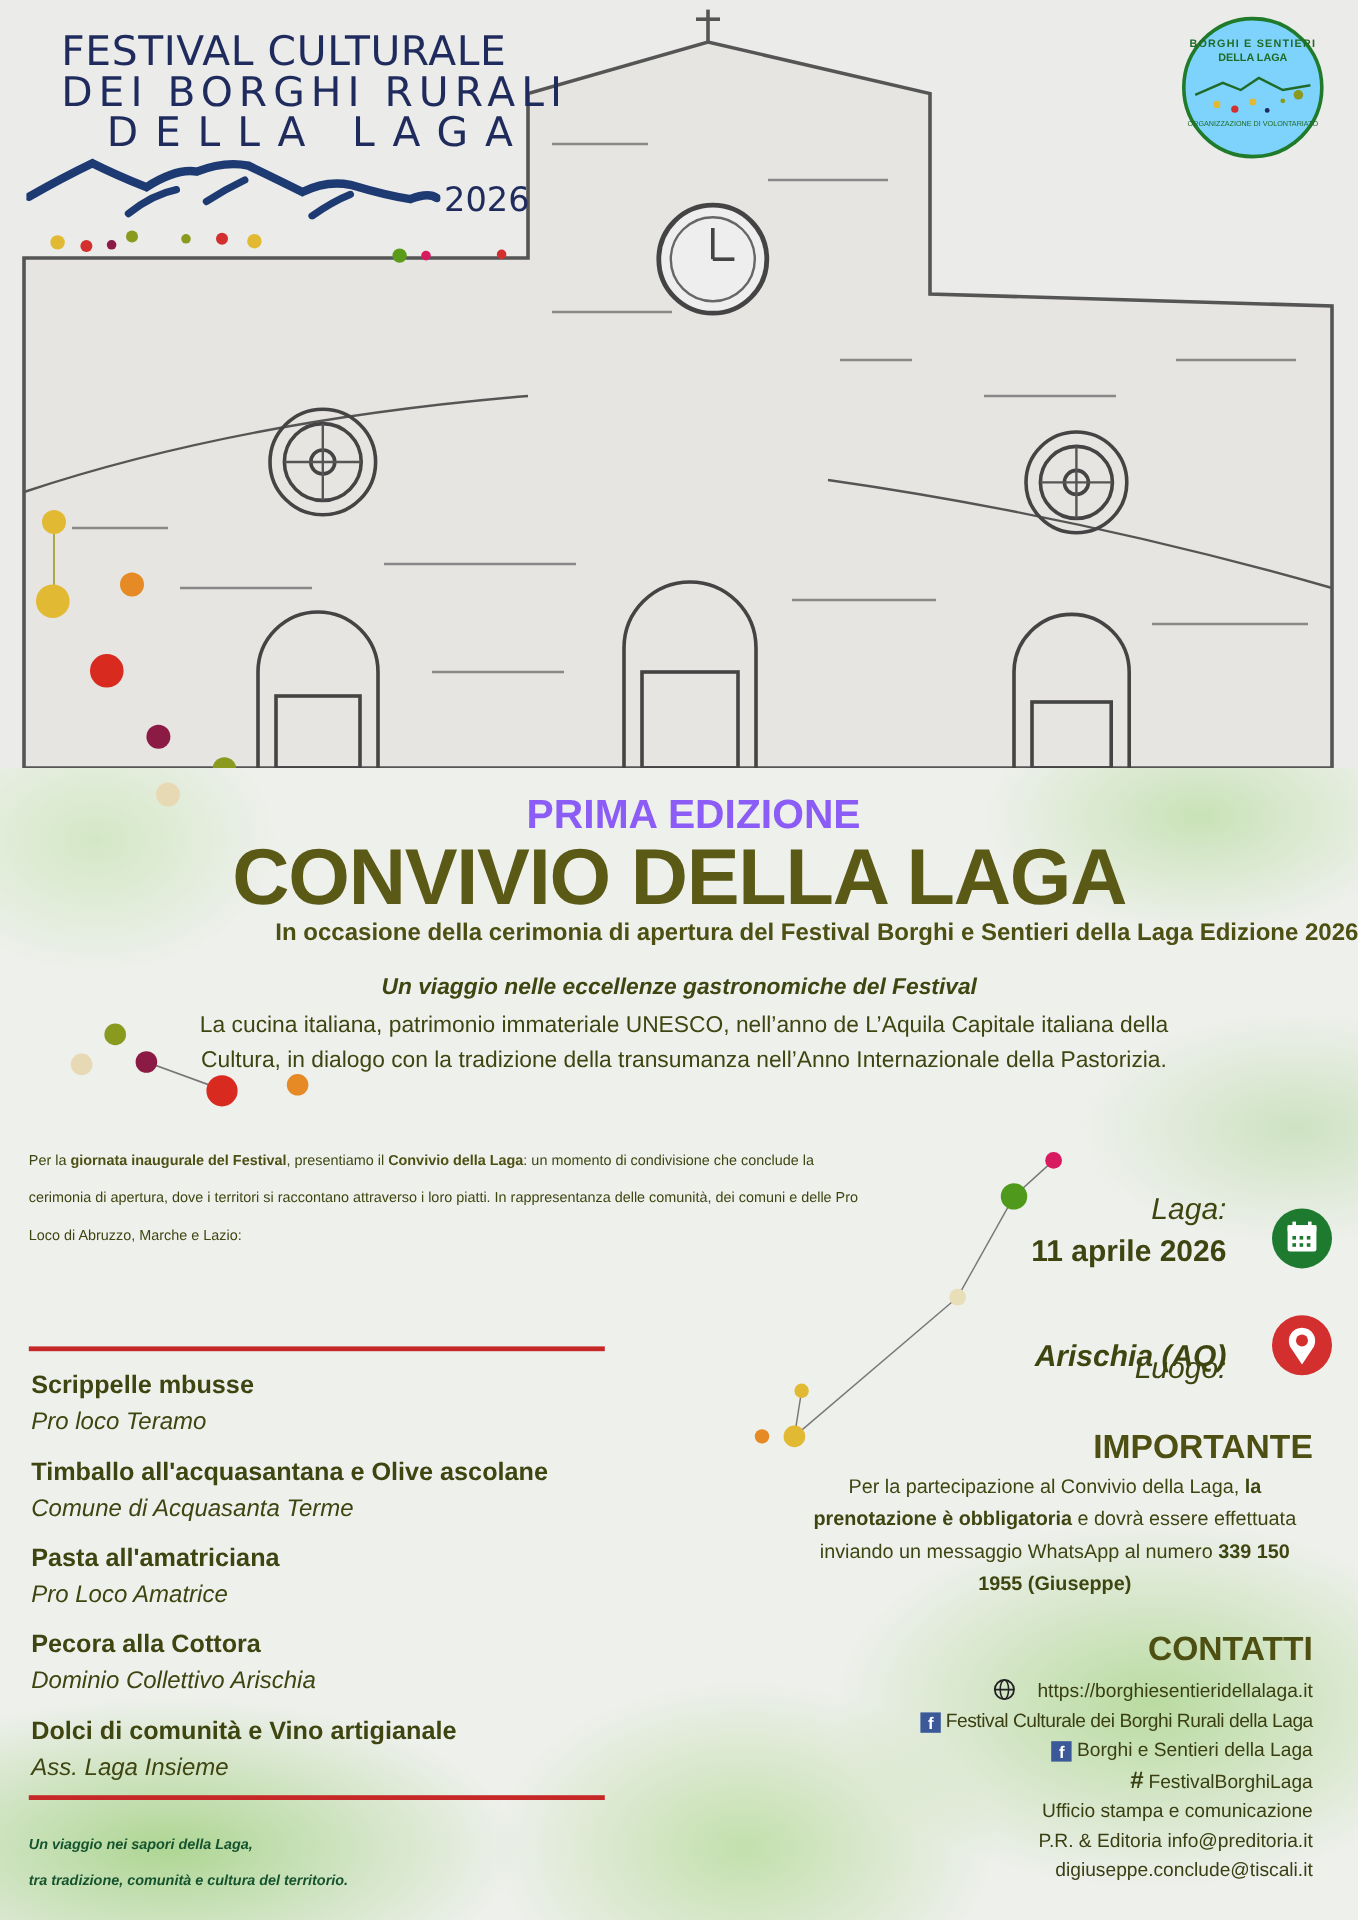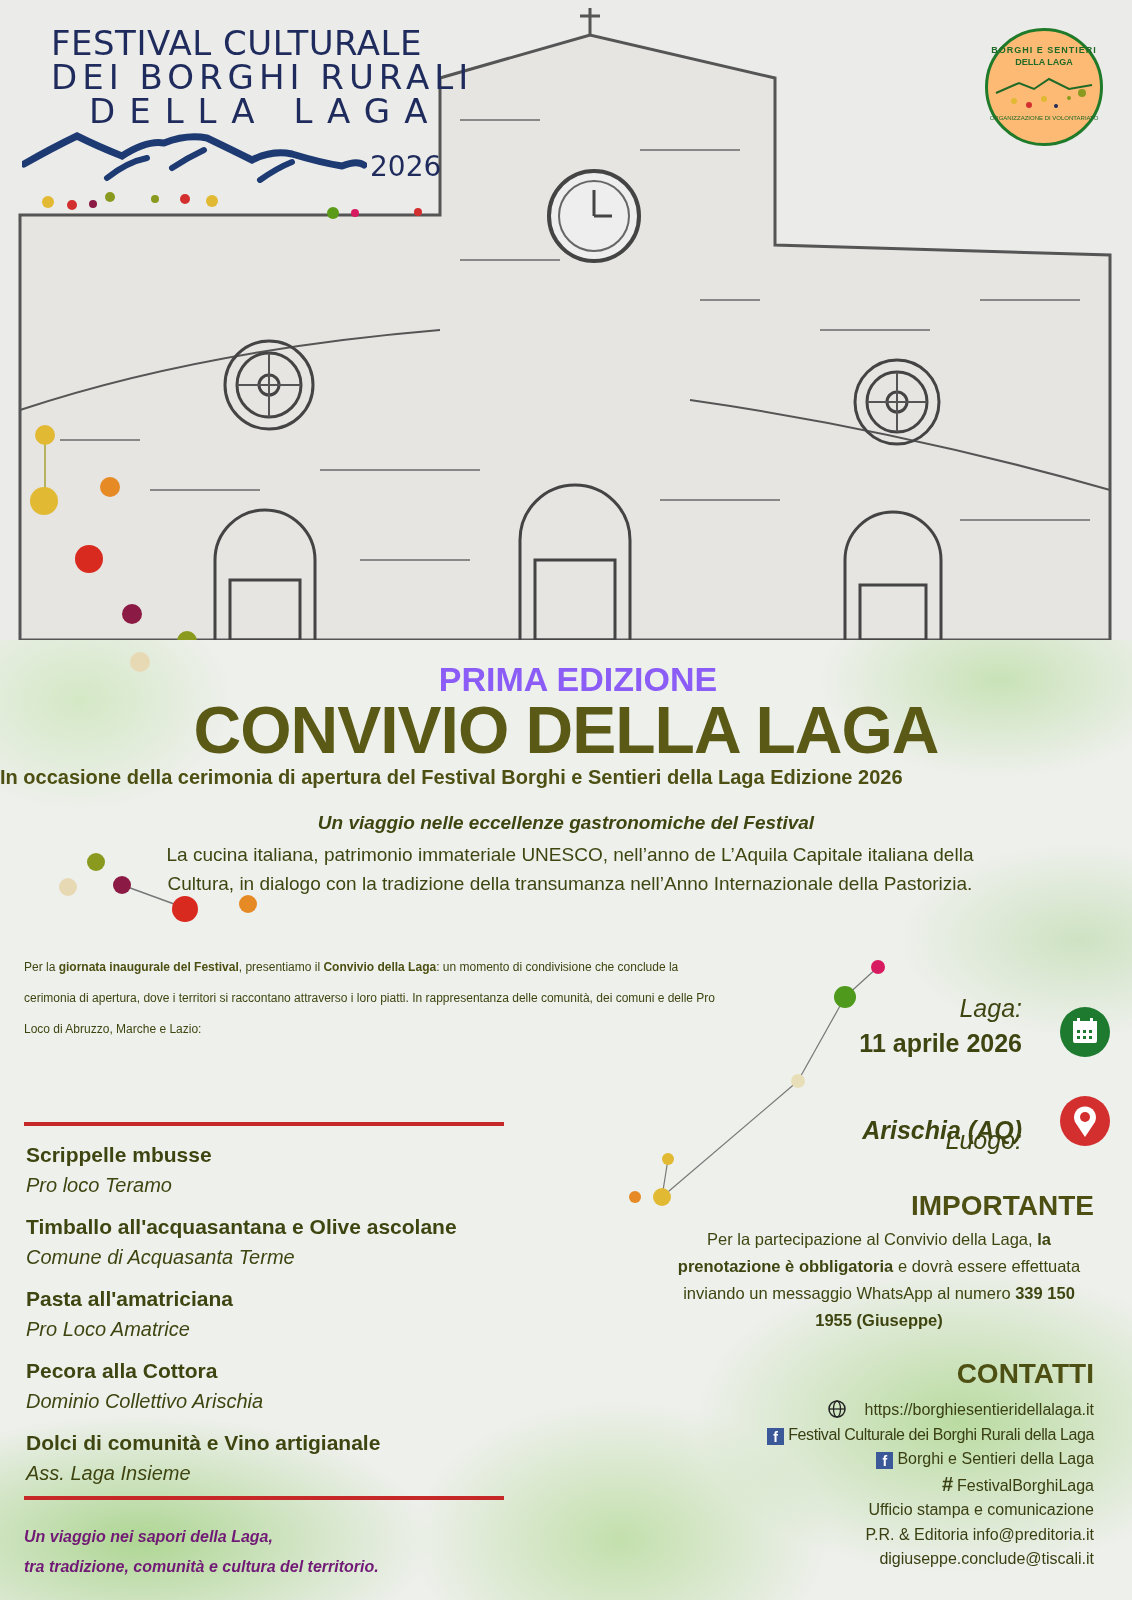--- a/index.html
+++ b/index.html
@@ -17,37 +17,37 @@
       radial-gradient(ellipse 260px 140px at 1080px 300px, rgba(180,215,160,.55), transparent 70%),
       #eef0ec;}
   .church{left:0;top:0;width:1132px;height:640px;}
   
   .logo-title{left:26px;top:26px;color:#1e2b5c;font-family:"DejaVu Sans",sans-serif;letter-spacing:1px;margin-left:25px;}
   .logo-line{display:block;font-size:34px;line-height:34px;white-space:nowrap;}
   .l1{letter-spacing:0.5px;}
   .l2{letter-spacing:5px;}
   .l3{letter-spacing:14px;padding-left:38px;}
   .logo-year{left:370px;top:150px;font-size:28px;color:#1e2b5c;font-family:"DejaVu Sans",sans-serif;}
-  .badge{left:985px;top:28px;width:112px;height:112px;border:3px solid #1f7a2a;border-radius:50%;background:#fdba74;text-decoration:underline;}
+  .badge{left:985px;top:14px;width:112px;height:112px;border:3px solid #1f7a2a;border-radius:50%;background:#7dd3fc;text-decoration:underline;}
   .badge-t1{left:0;top:14px;width:112px;text-align:center;font-size:9px;font-weight:bold;color:#1f6a26;letter-spacing:1px;}
   .badge-t2{left:0;top:26px;width:112px;text-align:center;font-size:9px;font-weight:bold;color:#1f6a26;}
   .badge-t3{left:0;top:84px;width:112px;text-align:center;font-size:6px;color:#1f6a26;}
   
   .prima{left:0;top:660px;width:1132px;text-align:center;font-size:34px;font-weight:bold;color:#8b5cf6;padding-left:12px;}
   .title{left:0;top:692px;width:1132px;text-align:center;font-size:66px;font-weight:bold;color:#5a5a16;letter-spacing:-1px;}
-  .subtitle{left:0;top:766px;width:1132px;text-align:left;font-size:20px;font-weight:bold;color:#4d5012;}
+  .subtitle{left:0;top:766px;width:1132px;text-align:right;font-size:20px;font-weight:bold;color:#4d5012;}
   .tagline{left:0;top:812px;width:1132px;text-align:center;font-size:19px;font-style:italic;font-weight:bold;color:#3f4510;}
   .intro{left:150px;top:840px;width:840px;text-align:center;font-size:19px;line-height:29px;color:#3f4510;}
   .para{left:24px;top:952px;width:700px;font-size:12px;line-height:31px;color:#3f4510;}
   .para b{color:#4d5012;}
   .rule{height:4px;background:#c62828;left:24px;width:480px;}
   .menu{left:26px;top:1140px;width:520px;}
   .dish{font-size:21px;font-weight:bold;color:#3f4510;line-height:30px;}
   .who{font-size:20px;font-style:italic;color:#3f4510;line-height:30px;margin-bottom:12px;}
-  .closing{left:24px;top:1522px;width:600px;font-size:16px;font-style:italic;font-weight:bold;line-height:30px;color:#701a75;}
+  .closing{left:24px;top:1522px;width:600px;font-size:12px;font-style:italic;font-weight:bold;line-height:30px;color:#14532d;}
   
   .info-label{right:110px;font-size:25px;font-style:italic;color:#3f4510;text-align:right;}
   .info-value{right:110px;font-size:25px;font-weight:bold;color:#3f4510;text-align:left;}
   .ico{width:50px;height:50px;border-radius:50%;}
   .imp-h{right:38px;top:1190px;font-size:28px;font-weight:bold;color:#4d5012;}
   .imp{right:38px;top:1226px;width:430px;text-align:center;font-size:16.5px;line-height:27px;color:#3f4510;}
   .imp b{color:#3f4510;}
   .cont-h{right:38px;top:1358px;font-size:28px;font-weight:bold;color:#4d5012;}
   .contacts{right:38px;top:1398px;width:420px;text-align:right;font-size:16px;line-height:24.5px;color:#3a3f12;}
   .crow{white-space:nowrap;}

